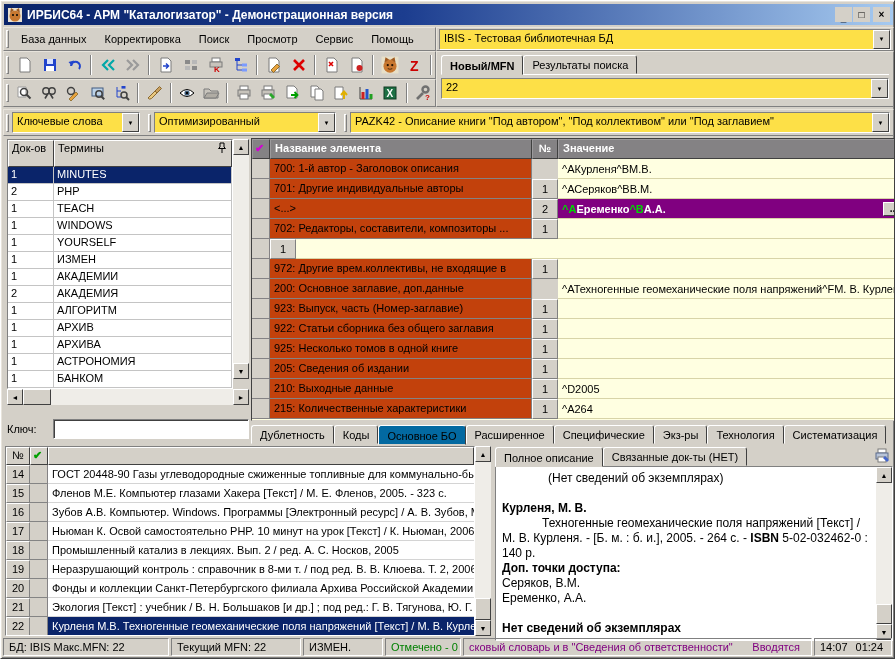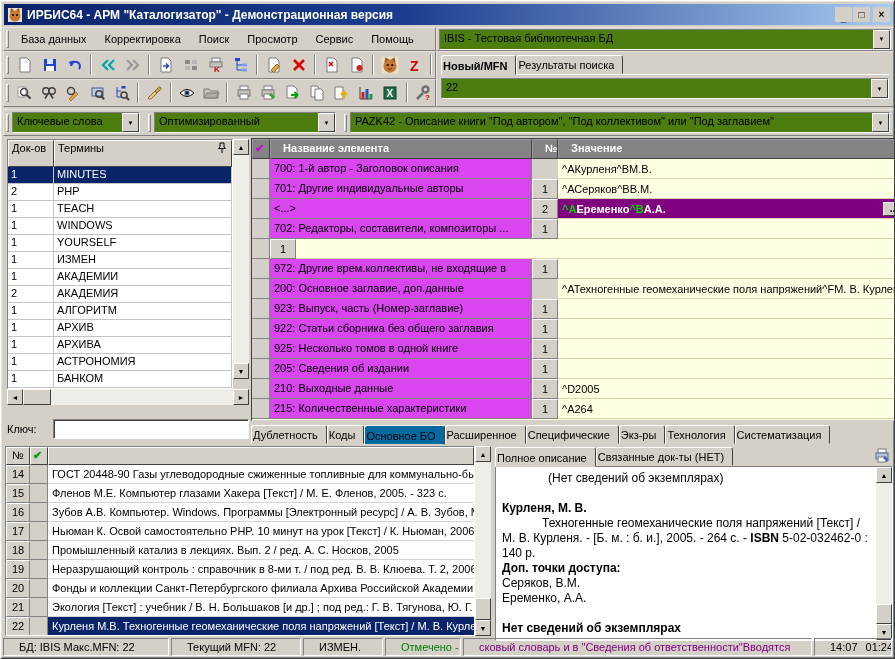--- a/index.html
+++ b/index.html
@@ -21,42 +21,42 @@
   
   .bar{display:flex;align-items:center;background:#d4d0c8}
   .grip{width:3px;height:18px;margin:0 3px 0 2px;border:1px solid;border-color:#fff #808080 #808080 #fff}
   .sep{width:2px;height:20px;margin:0 3px;border-left:1px solid #808080;border-right:1px solid #fff}
   .tbtn{width:25px;height:23px;display:flex;align-items:center;justify-content:center;background:#d4d0c8}
   .tbtn svg{display:block}
   .menuitem{padding:3px 9px;white-space:nowrap}
   
   .combo{display:flex;align-items:stretch;background:#fff;height:21px;
     border:1px solid;border-color:#808080 #fff #fff #808080;box-shadow:inset 1px 1px 0 #404040}
-  .combo .txt{flex:1;padding:2px 12px 0 4px;white-space:nowrap;overflow:hidden;background:#4d7c0f}
+  .combo .txt{flex:1;padding:2px 12px 0 4px;white-space:nowrap;overflow:hidden;background:#fde047}
   .combo .cbtn{width:17px;background:#d4d0c8;border:1px solid;border-color:#fff #404040 #404040 #fff;
     display:flex;align-items:center;justify-content:center;font-size:6px;color:#000}
   
   .tabs{display:flex;align-items:flex-end}
-  .tab{padding:3px 8px 2px 1px;background:#d4d0c8;border:1px solid;border-color:#fff #404040 #d4d0c8 #fff;
+  .tab{padding:3px 8px 2px 8px;background:#d4d0c8;border:1px solid;border-color:#fff #404040 #d4d0c8 #fff;
     border-radius:3px 3px 0 0;white-space:nowrap;position:relative}
   .tab.active{padding-top:4px;margin-bottom:-1px;z-index:2;border-bottom:1px solid #d4d0c8}
   
   .hcell{background:#d4d0c8;border:1px solid;border-color:#fff #404040 #404040 #fff;padding:1px 3px;white-space:nowrap;overflow:hidden}
   .drow{display:flex;height:17px;background:#fff}
   .drow>div{padding:1px 3px;border-right:1px solid #c4c4c4;border-bottom:1px solid #c4c4c4;white-space:nowrap;overflow:hidden}
   .drow .c1{width:46px}
   .drow .c2{flex:1}
   .drow.selected{background:#0a246a;color:#fff}
   
   .fhead{display:flex;height:20px;background:#848284;color:#fff;font-weight:bold}
-  .fhead>div{border:1px solid;border-color:#9c9a9c #404040 #404040 #9c9a9c;padding:2px 12px;white-space:nowrap;overflow:hidden}
+  .fhead>div{border:1px solid;border-color:#9c9a9c #404040 #404040 #9c9a9c;padding:2px 4px;white-space:nowrap;overflow:hidden}
   .frow{display:flex;height:20px}
   .frow>div{white-space:nowrap;overflow:hidden}
   .fc-mark{width:18px;background:#d4d0c8;border-right:1px solid #848284;border-bottom:1px solid #848284}
-  .fc-name{width:262px;background:#d946ef;border-right:1px solid #848284;border-bottom:1px solid #848284;padding:3px 4px}
+  .fc-name{width:262px;background:#c2410c;border-right:1px solid #848284;border-bottom:1px solid #848284;padding:3px 4px}
   .fc-num{width:26px;background:#d4d0c8;border:1px solid;border-color:#fff #808080 #808080 #fff;text-align:center;padding-top:3px}
   .fc-val{flex:1;background:#ffffe1;border-bottom:1px solid #d8d4a8;padding:3px 4px;display:flex;align-items:center}
   .frow.selected .fc-val{background:#800080;color:#fff;font-weight:bold}
   .frow.selected .mk{color:#00d800}
   .ellipsis-btn{margin-left:auto;width:22px;height:14px;background:#d4d0c8;color:#000;font-weight:bold;
     border:1px solid;border-color:#fff #404040 #404040 #fff;display:flex;align-items:center;justify-content:center;font-size:10px;line-height:4px}
   
   .rrow{display:flex;height:19px}
   .rrow>div{white-space:nowrap;overflow:hidden}
   .rc-num{width:24px;background:#d4d0c8;border:1px solid;border-color:#fff #808080 #808080 #fff;text-align:center;padding-top:2px}
@@ -65,21 +65,21 @@
   .rrow.selected .rc-txt{background:#0a246a;color:#fff}
   
   .sbtn{width:16px;height:16px;background:#d4d0c8;border:1px solid;border-color:#fff #404040 #404040 #fff;
     display:flex;align-items:center;justify-content:center;font-size:7px;color:#000;flex:none}
   .track{background:#efede8;flex:1}
   .thumb{background:#d4d0c8;border:1px solid;border-color:#fff #404040 #404040 #fff}
   .vscroll{width:16px;display:flex;flex-direction:column}
   .hscroll{height:16px;display:flex}
   
   #statusbar{position:absolute;left:2px;right:2px;bottom:2px;height:20px;display:flex;gap:2px;padding-top:2px}
-  .sp{border:1px solid;border-color:#808080 #fff #fff #808080;padding:2px 15px;white-space:nowrap;overflow:hidden}
+  .sp{border:1px solid;border-color:#808080 #fff #fff #808080;padding:2px 5px;white-space:nowrap;overflow:hidden}
   .green{color:#008000}
   .purple{color:#800080}
   .bold{font-weight:bold}
   
   #desc-content{background:#fff;font-size:12px;line-height:15px;padding:4px 2px 4px 6px;overflow:hidden}
 </style>
 </head>
 <body>
 
 <div class="window">

